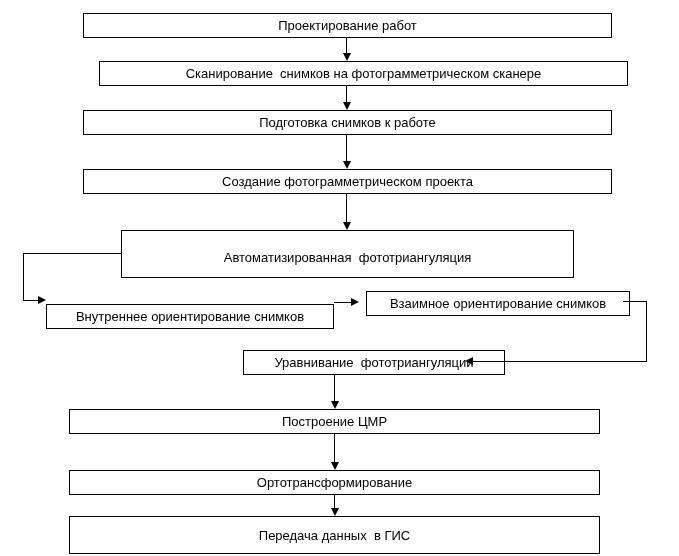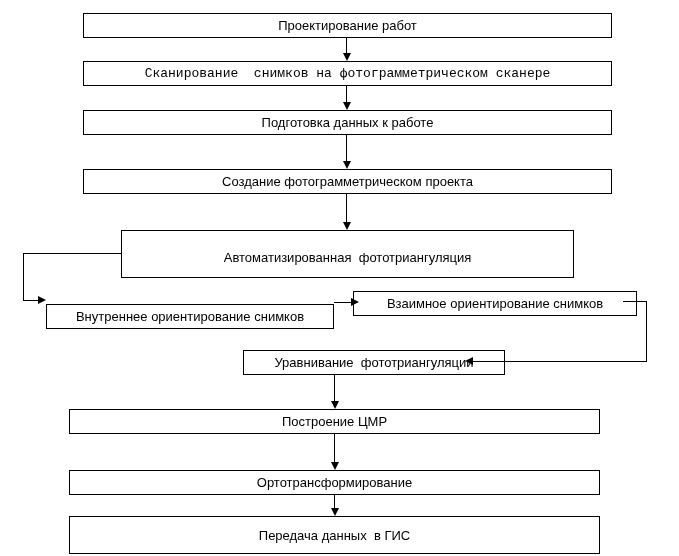--- a/index.html
+++ b/index.html
@@ -69,41 +69,41 @@
 </style>
 </head>
 <body>
 
 <div class="canvas">
 
   <div class="box" style="left:83px;  top:13px;  width:529px; height:25px;">
     <span class="lbl">Проектирование работ</span>
   </div>
 
-  <div class="box" style="left:83px;  top:61px;  width:529px; height:25px;font-family:Liberation Mono, monospace;">
+  <div class="box" style="left:99px;  top:61px;  width:529px; height:25px;">
     <span class="lbl">Сканирование  снимков на фотограмметрическом сканере</span>
   </div>
 
   <div class="box" style="left:83px;  top:110px; width:529px; height:25px;">
-    <span class="lbl">Подготовка данных к работе</span>
+    <span class="lbl">Подготовка снимков к работе</span>
   </div>
 
   <div class="box" style="left:83px;  top:169px; width:529px; height:25px;">
     <span class="lbl">Создание фотограмметрическом проекта</span>
   </div>
 
   <div class="box top-text" style="left:121px; top:230px; width:453px; height:48px;">
     <span class="lbl">Автоматизированная  фототриангуляция</span>
   </div>
 
   <div class="box" style="left:46px;  top:304px; width:288px; height:25px;">
     <span class="lbl">Внутреннее ориентирование снимков</span>
   </div>
 
-  <div class="box" style="left:353px; top:291px; width:284px; height:25px;">
+  <div class="box" style="left:366px; top:291px; width:264px; height:25px;">
     <span class="lbl">Взаимное ориентирование снимков</span>
   </div>
 
   <div class="box" style="left:203px; top:350px; width:262px; height:25px;margin-left:40px;">
     <span class="lbl">Уравнивание  фототриангуляции</span>
   </div>
 
   <div class="box" style="left:69px;  top:470px; width:531px; height:25px;">
     <span class="lbl">Ортотрансформирование</span>
   </div>

